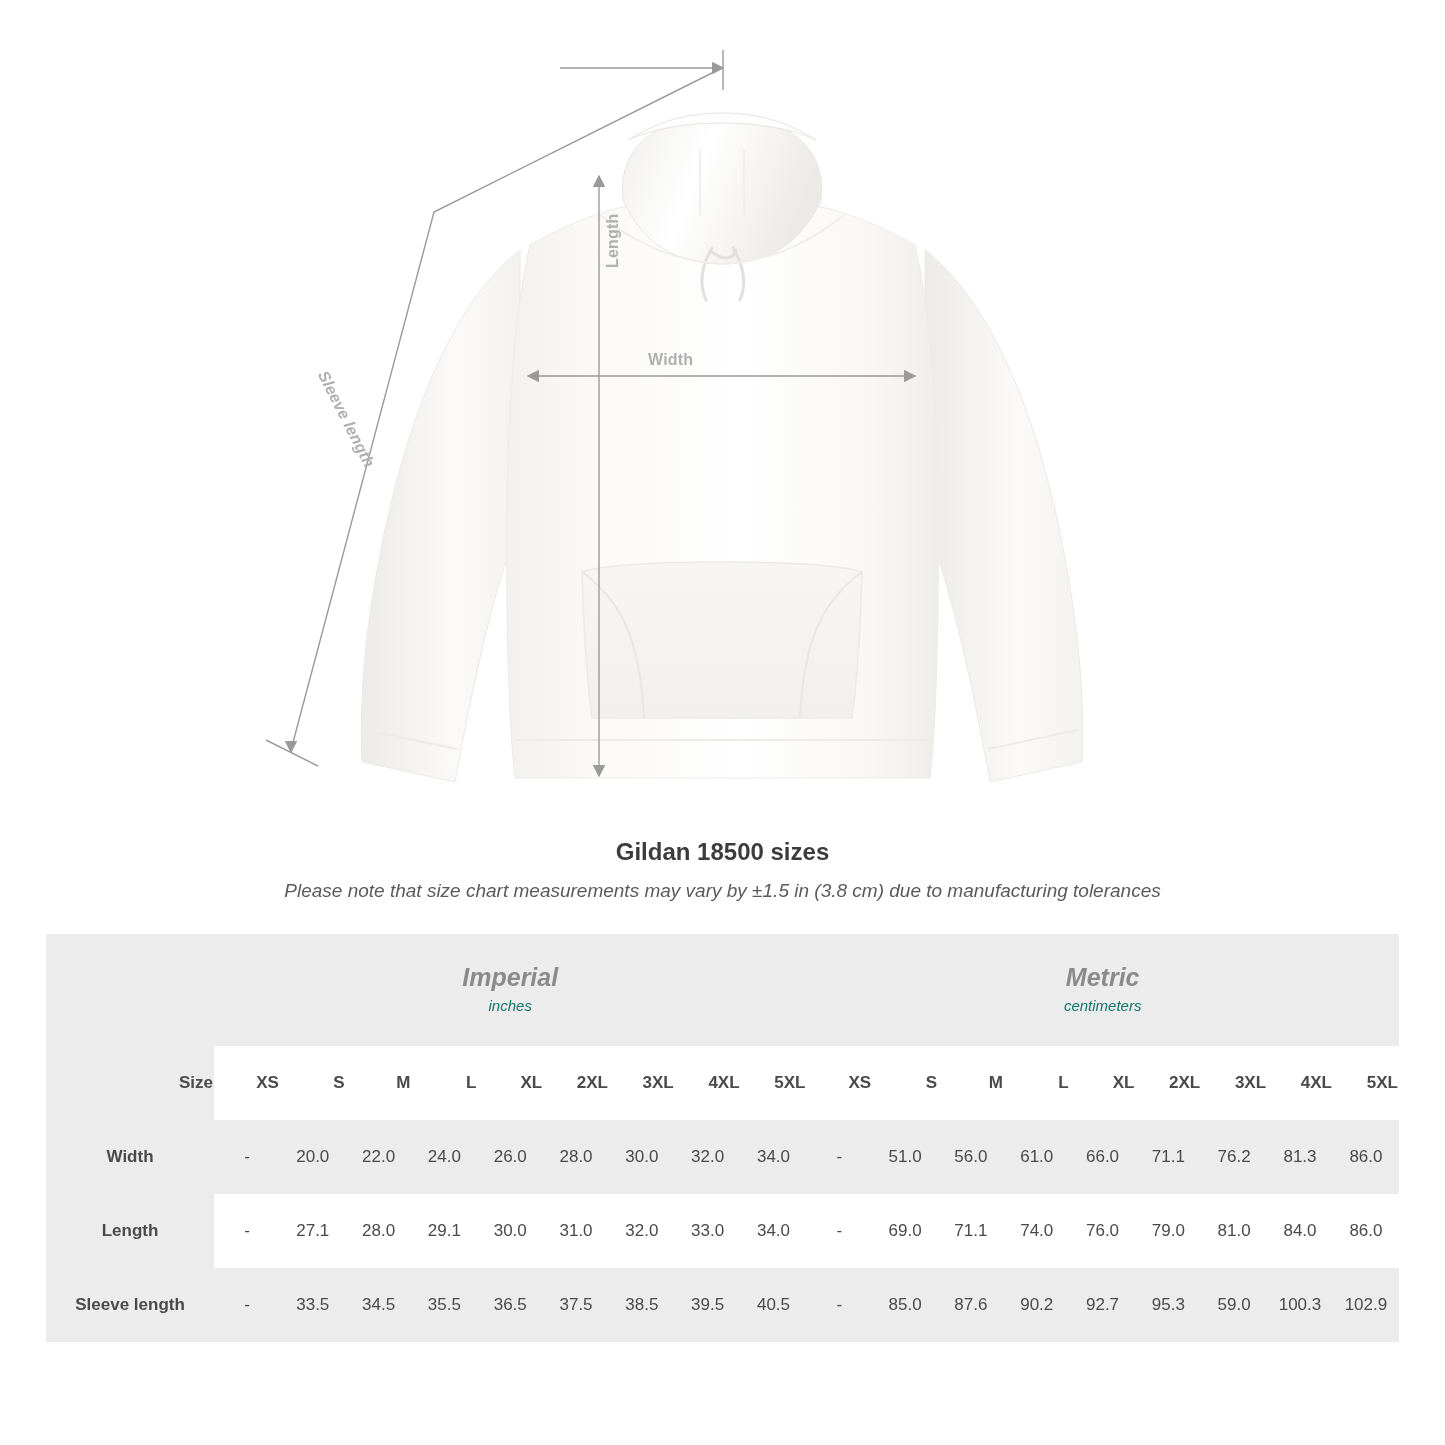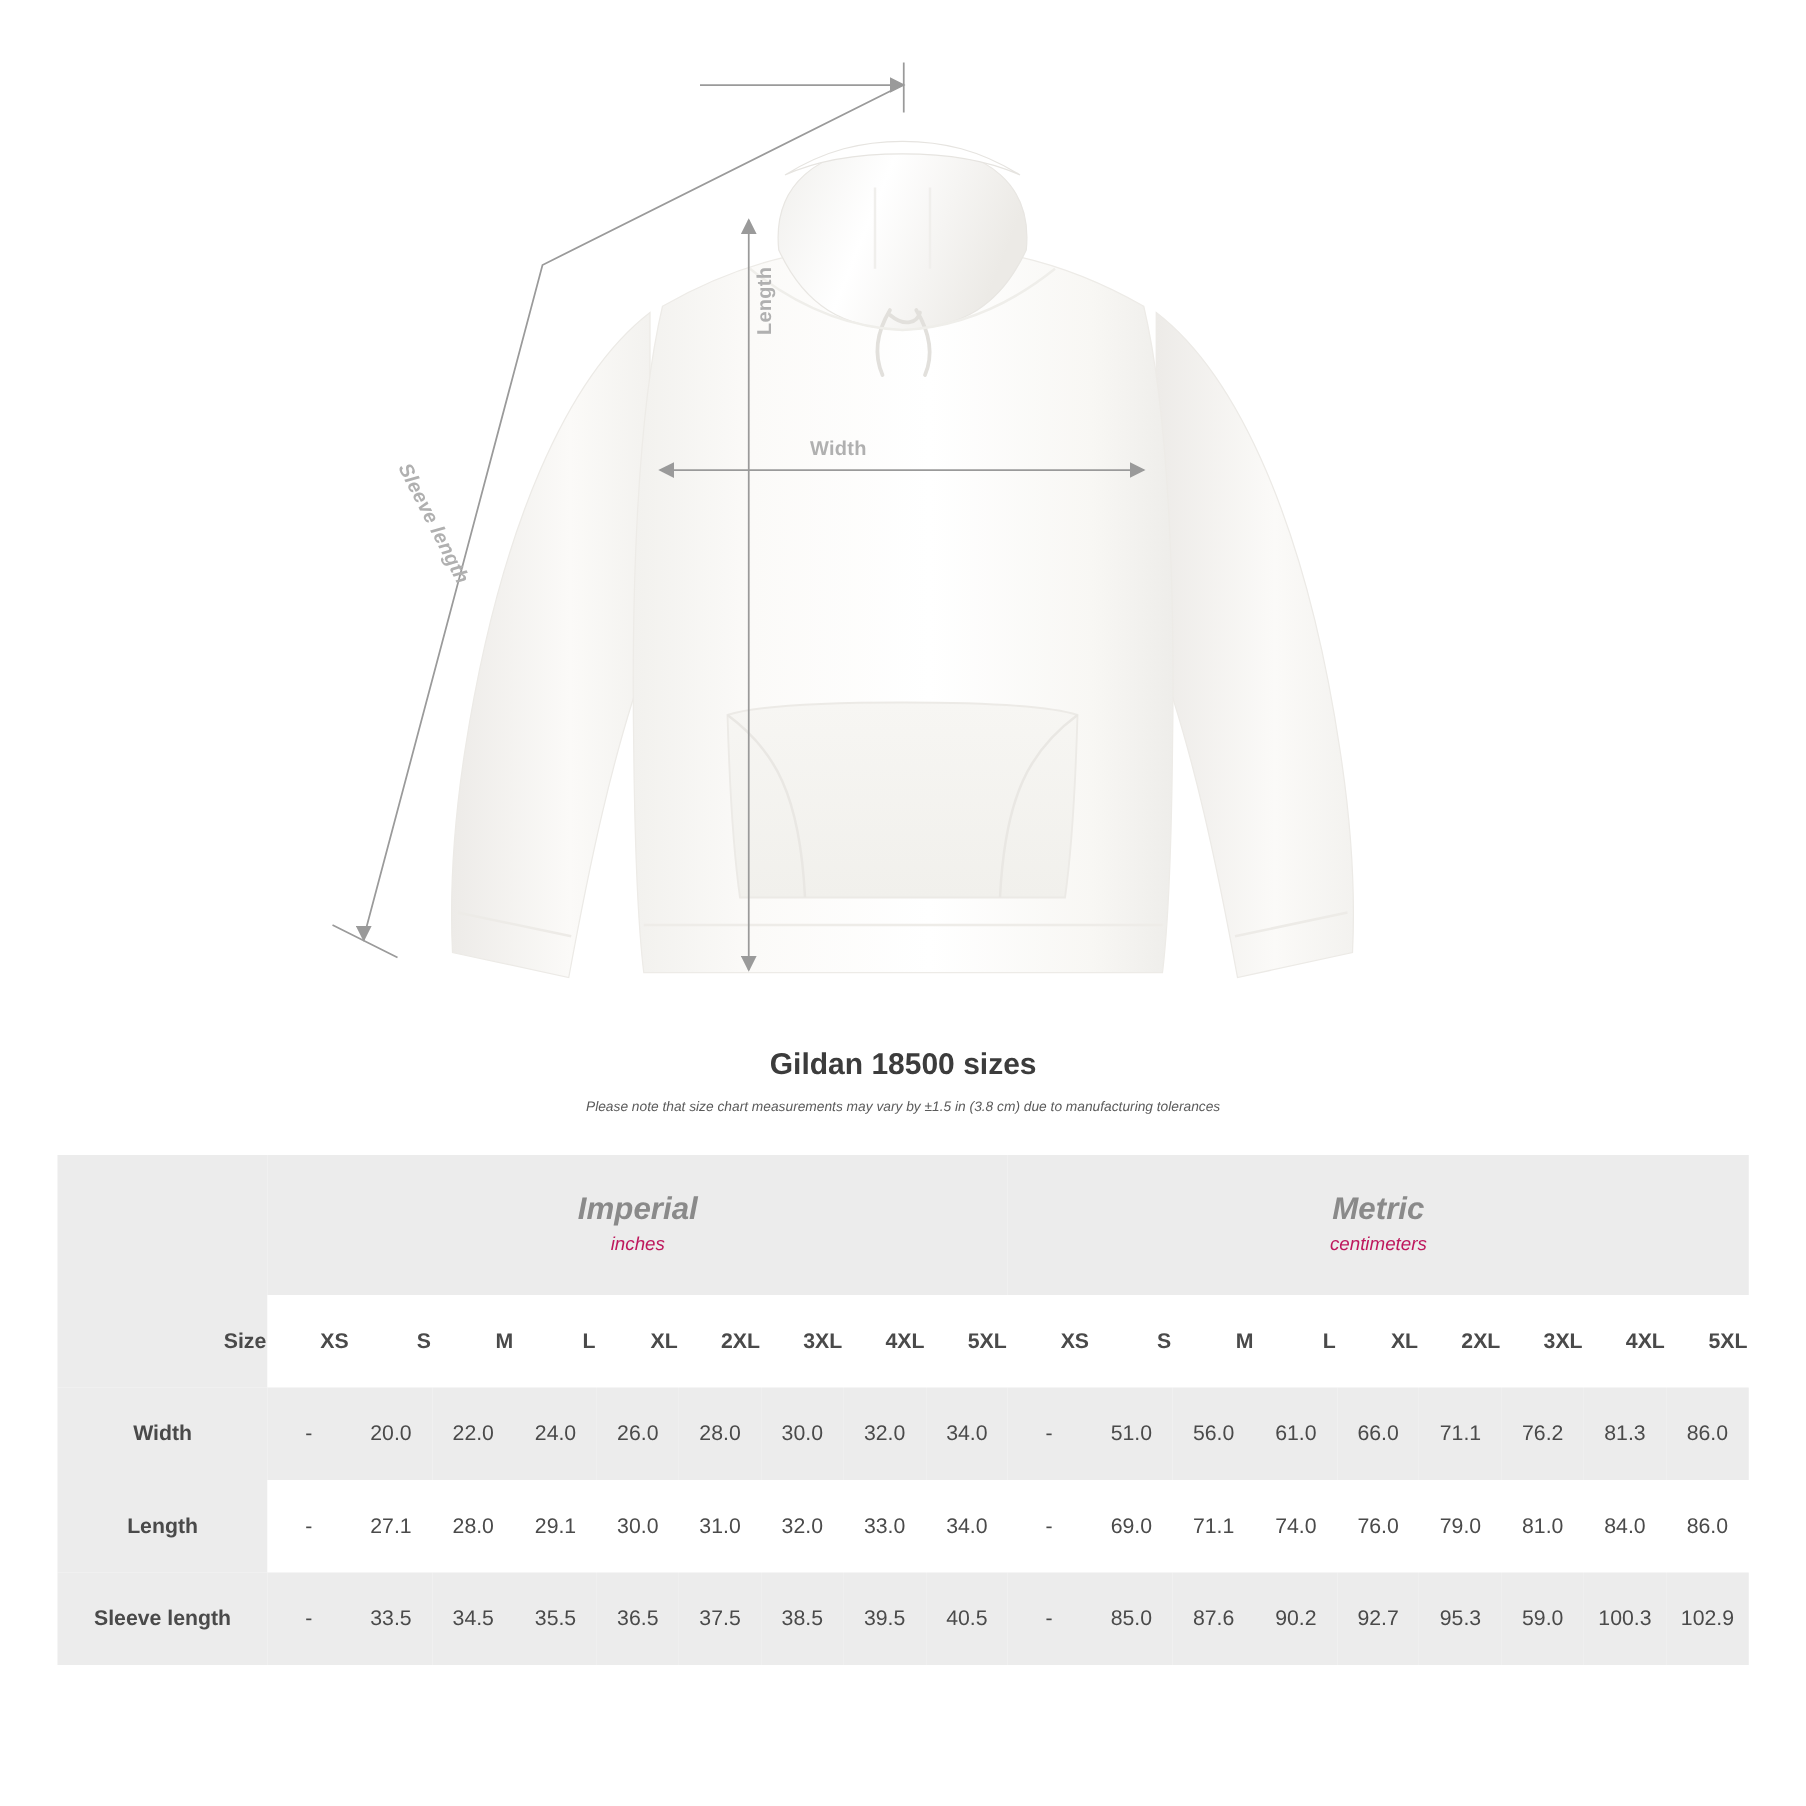--- a/index.html
+++ b/index.html
@@ -50,21 +50,21 @@
     text-align: center;
     margin-top: 8px;
   }
   #chart-title {
     font-size: 24px;
     font-weight: bold;
     color: #3c3c3c;
     margin: 0 0 14px 0;
   }
   #chart-note {
-    font-size: 11px;
+    font-size: 19px;
     font-style: italic;
     color: #5a5a5a;
     margin: 0;
   }
 
   
   #table-wrap {
     margin: 32px 46px 0 46px;
   }
   table {
@@ -82,21 +82,21 @@
   .unit-name {
     font-size: 25px;
     font-style: italic;
     font-weight: bold;
     color: #8a8a8a;
     line-height: 1.25;
   }
   .unit-sub {
     font-size: 15px;
     font-style: italic;
-    color: #be185d;
+    color: #0f766e;
     line-height: 1.6;
   }
 
   .size-row td {
     height: 74px;
     text-align: right;
     vertical-align: middle;
     font-size: 17px;
     font-weight: bold;
     color: #4a4a4a;

